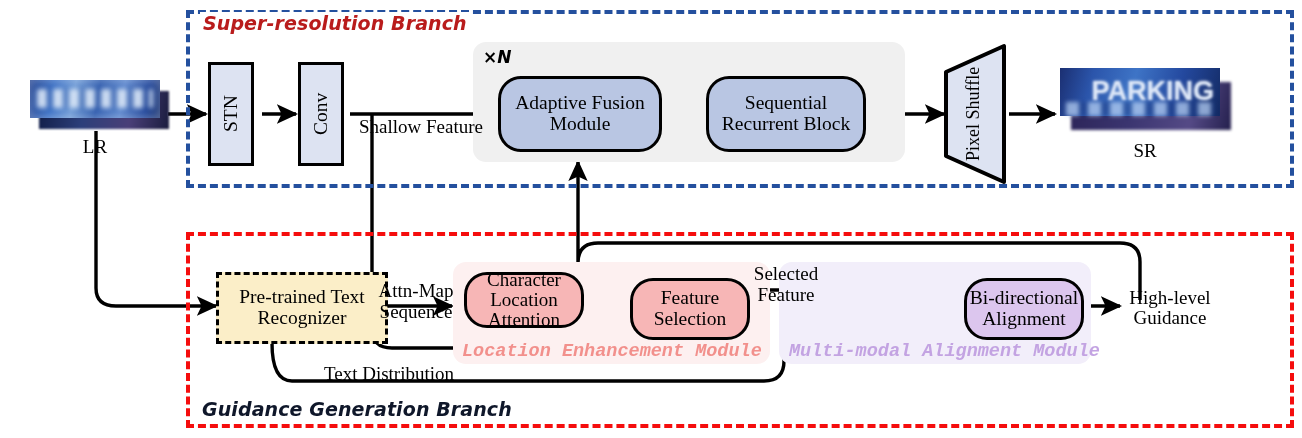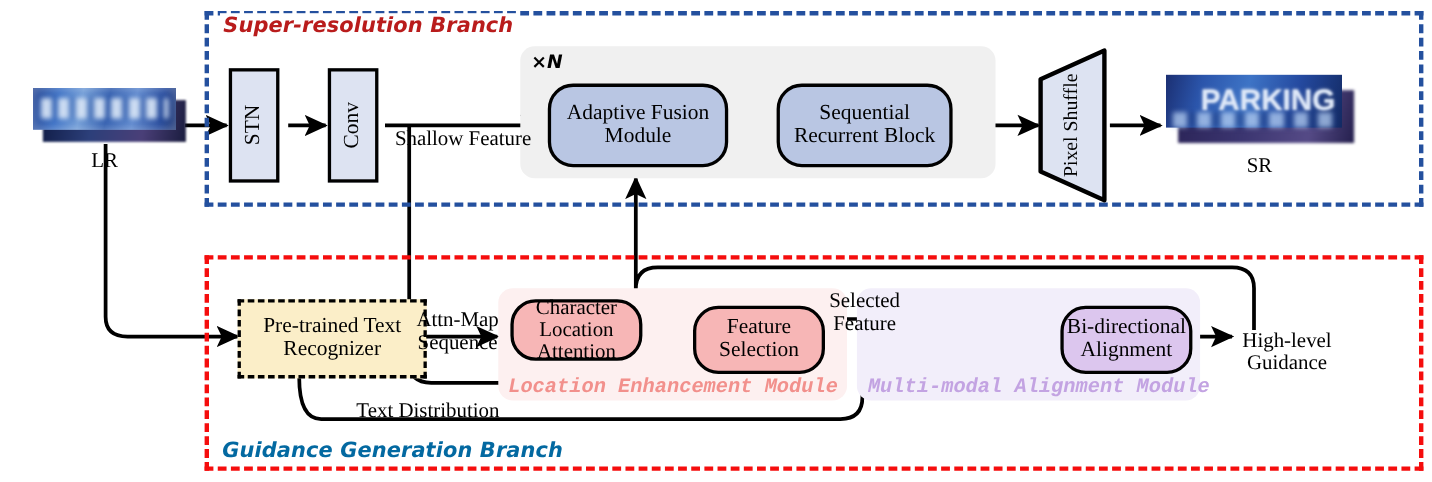--- a/index.html
+++ b/index.html
@@ -17,21 +17,21 @@
 
   
   .branch{position:absolute;box-sizing:border-box;z-index:1;background:transparent;}
   .branch.sr{border:4px dashed #24509e;}
   .branch.gg{border:4px dashed #f50d0d;}
 
   .branch-title{position:absolute;z-index:6;font-family:"DejaVu Sans",sans-serif;
      font-weight:bold;font-style:italic;font-size:19px;letter-spacing:.1px;background:#fff;
      padding:0 3px;white-space:nowrap;}
   .branch-title.sr{color:#b91c1c;text-align:right;}
-  .branch-title.gg{color:#0369a1;}
+  .branch-title.gg{color:#0f172a;}
 
   
   .panel{position:absolute;box-sizing:border-box;border-radius:13px;z-index:2;}
   .panel.recur{background:#f0f0f0;}
   .panel.loc{background:#fdf0f0;}
   .panel.mm{background:#f2eefa;}
 
   .panel-label{position:absolute;z-index:5;font-family:Liberation Mono, monospace;
      font-weight:bold;font-style:italic;font-size:18.5px;white-space:nowrap;}
   .panel-label.loc{color:#f2908c;}
@@ -205,16 +205,16 @@
   <div class="blk round fill-pink" style="left:630px;top:278px;width:120px;height:62px;">Feature
 Selection</div>
 
   <div class="lbl" style="left:744px;top:264px;width:84px;line-height:1.08;">Selected
 Feature</div>
 
 
   <div class="blk round fill-purple" style="left:964px;top:278px;width:120px;height:62px;">Bi-directional
 Alignment</div>
 
-  <div class="lbl" style="left:1108px;top:300px;width:124px;">High-level
+  <div class="lbl" style="left:1108px;top:288px;width:124px;">High-level
 Guidance</div>
 
 </div>
 
 </body></html>

